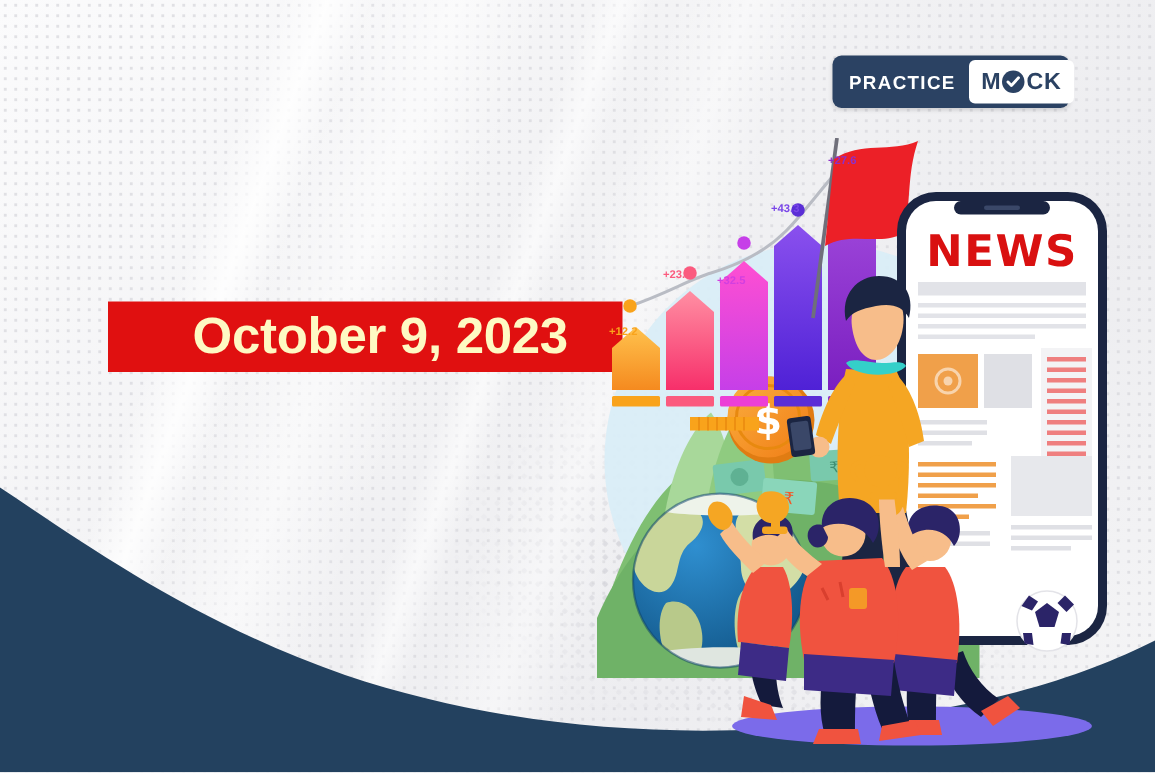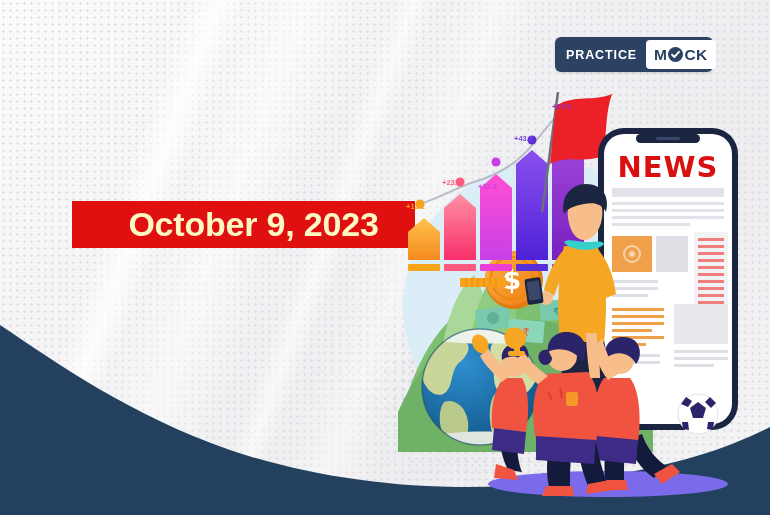--- a/index.html
+++ b/index.html
@@ -355,20 +355,20 @@
 
           <g>
             <path d="M112,236 C106,238 104,248 110,254 C116,260 128,256 128,246 C128,238 120,234 112,236 Z" fill="#f5a623"></path>
             <rect x="116" y="252" width="6" height="9" fill="#f5a623"></rect>
             <rect x="110" y="259" width="17" height="5" rx="2" fill="#f5a623"></rect>
           </g>
         </g>
       </g>
     </svg>
 
-    <span class="barlabel" style="left:8px;top:110px;color:#f9a31b;">+12.2</span>
+    <span class="barlabel" style="left:8px;top:124px;color:#f9a31b;">+12.2</span>
     <span class="barlabel" style="left:44px;top:86px;color:#fb5a7e;text-align:right;">+23.5</span>
     <span class="barlabel" style="left:80px;top:66px;color:#d23fe0;margin-top:24px;">+32.5</span>
     <span class="barlabel" style="left:116px;top:42px;color:#7a47e8;text-align:center;">+43.3</span>
     <span class="barlabel" style="left:154px;top:10px;color:#8e2fc9;">+27.6</span>
   </div>
 
 </div>
 
 </body></html>

